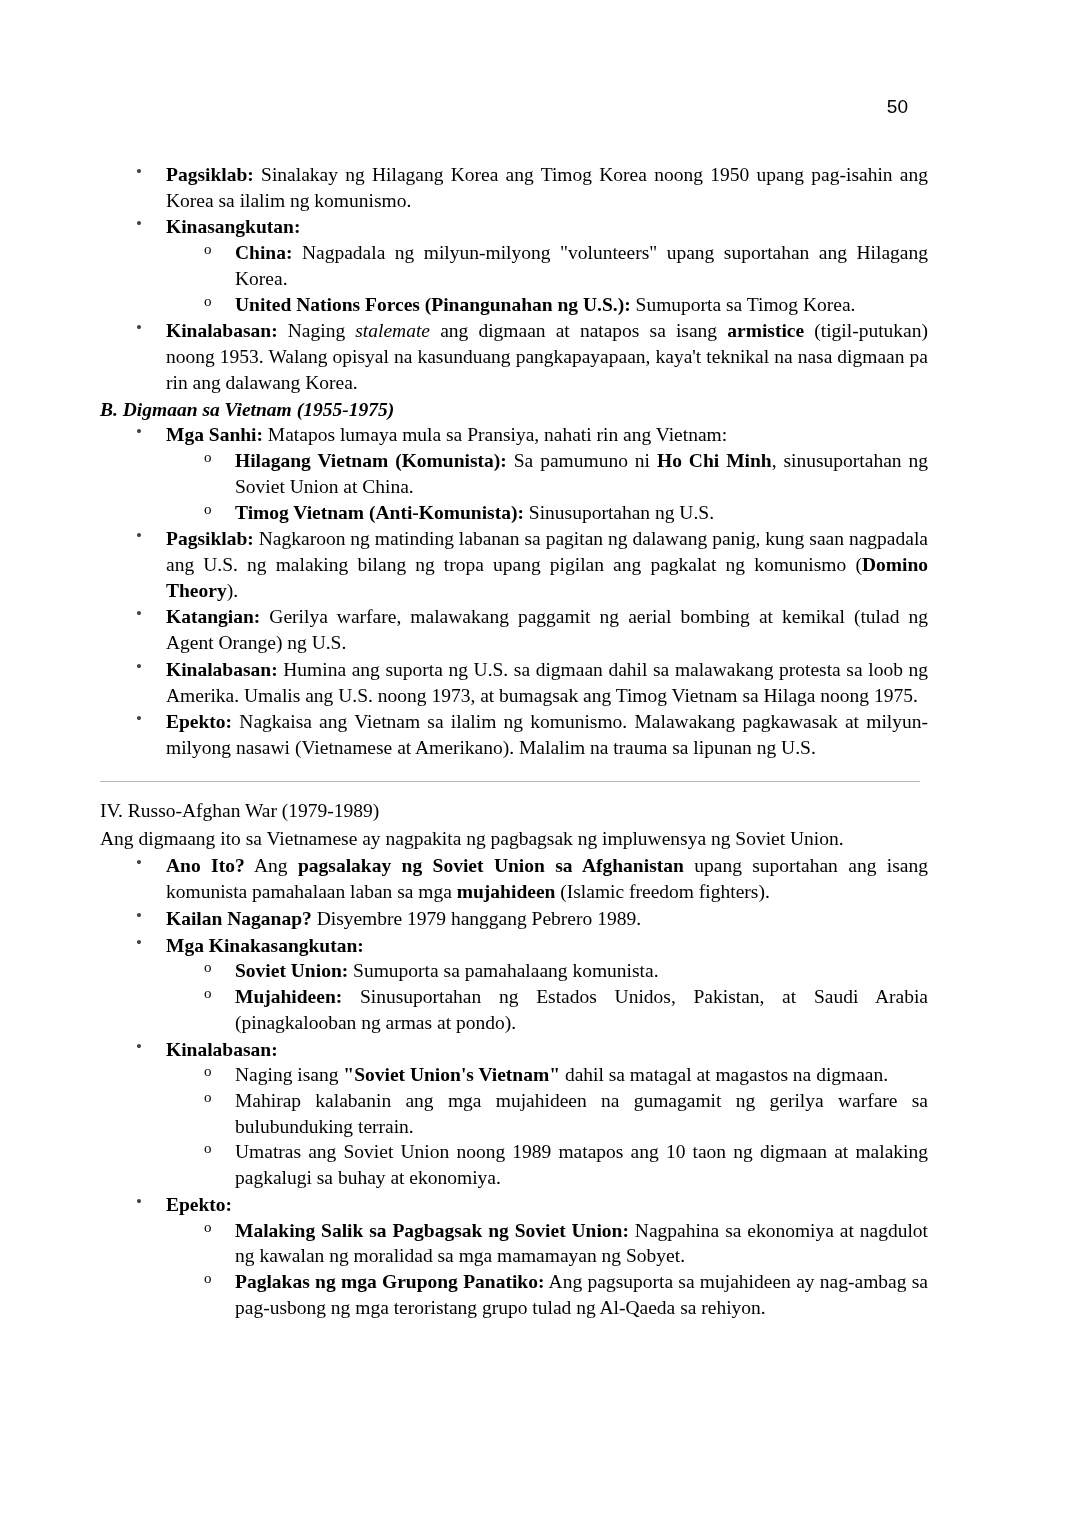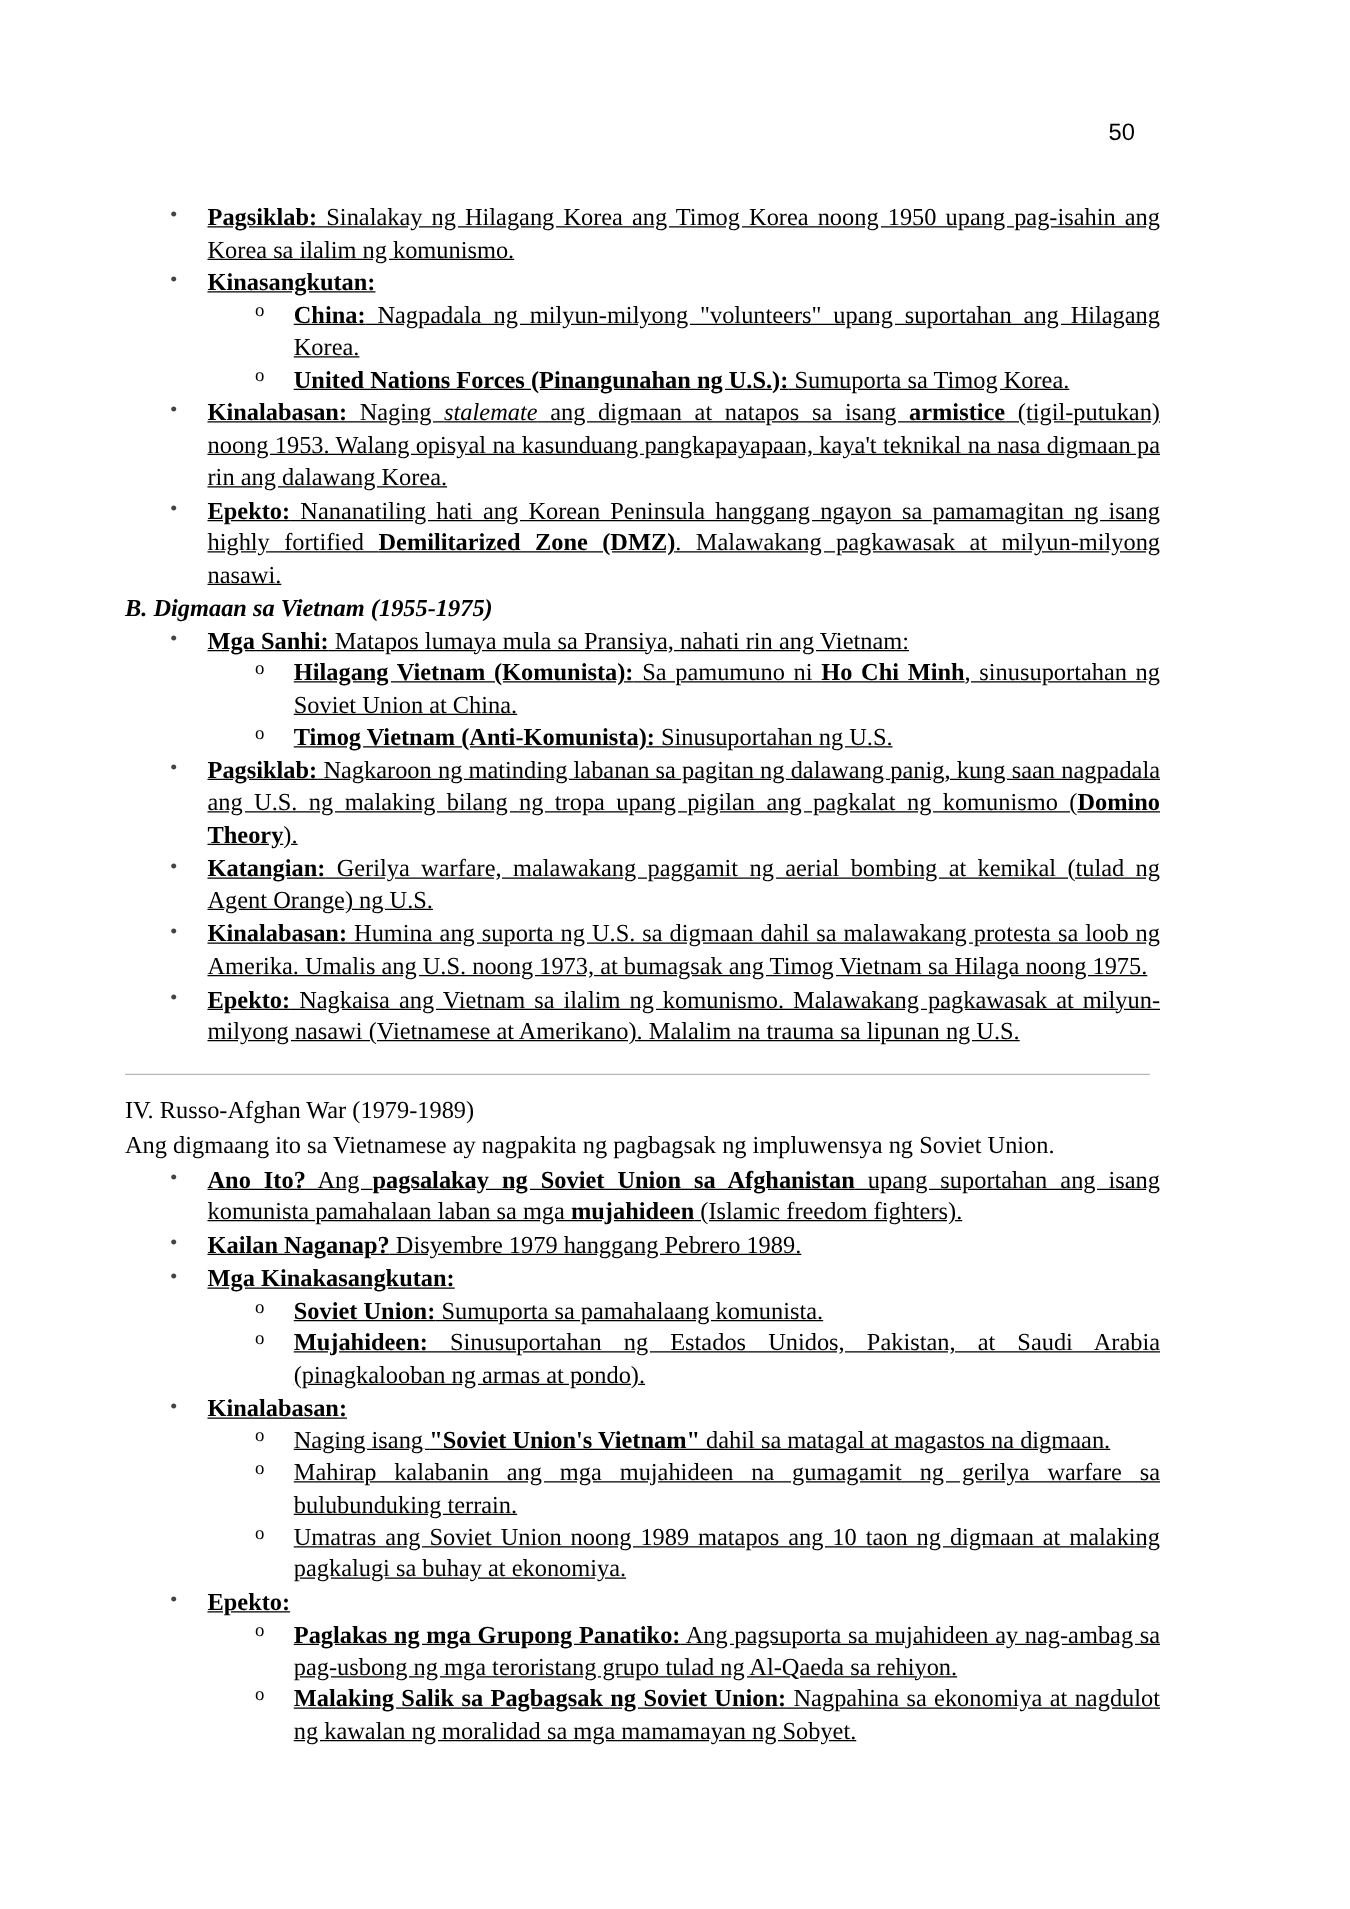--- a/index.html
+++ b/index.html
@@ -32,21 +32,20 @@
     margin: 0;
     padding: 0 0 0 34px;
   }
   ul.lvl1 > li {
     position: relative;
     font-size: 19.5px;
     line-height: 1.32;
     text-align: justify;
     margin: 0 0 1px 0;
     padding: 0 0 0 32px;
-    text-decoration: underline;
   }
   ul.lvl1 > li::before {
     content: "\2022";
     position: absolute;
     left: 2px;
     top: -1px;
     font-size: 17px;
     color: #444;
   }
   ul.lvl2 {
@@ -116,23 +115,20 @@
           <b>China:</b><span> Nagpadala ng milyun-milyong "volunteers" upang suportahan ang Hilagang Korea.</span>
         </li>
         <li>
           <b>United Nations Forces (Pinangunahan ng U.S.):</b><span> Sumuporta sa Timog Korea.</span>
         </li>
       </ul>
     </li>
     <li>
       <b>Kinalabasan:</b><span> Naging <i>stalemate</i> ang digmaan at natapos sa isang <b>armistice</b> (tigil-putukan) noong 1953. Walang opisyal na kasunduang pangkapayapaan, kaya't teknikal na nasa digmaan pa rin ang dalawang Korea.</span>
     </li>
-    <li>
-      <b>Epekto:</b><span> Nananatiling hati ang Korean Peninsula hanggang ngayon sa pamamagitan ng isang highly fortified <b>Demilitarized Zone (DMZ)</b>. Malawakang pagkawasak at milyun-milyong nasawi.</span>
-    </li>
   </ul>
 
   <div class="section-head">B. Digmaan sa Vietnam (1955-1975)</div>
   <ul class="lvl1">
     <li>
       <b>Mga Sanhi:</b><span> Matapos lumaya mula sa Pransiya, nahati rin ang Vietnam:</span>
       <ul class="lvl2">
         <li>
           <b>Hilagang Vietnam (Komunista):</b><span> Sa pamumuno ni <b>Ho Chi Minh</b>, sinusuportahan ng Soviet Union at China.</span>
         </li>
@@ -189,22 +185,22 @@
         </li>
         <li>
           <span>Umatras ang Soviet Union noong 1989 matapos ang 10 taon ng digmaan at malaking pagkalugi sa buhay at ekonomiya.</span>
         </li>
       </ul>
     </li>
     <li>
       <b>Epekto:</b><span></span>
       <ul class="lvl2">
         <li>
+          <b>Malaking Salik sa Pagbagsak ng Soviet Union:</b><span> Nagpahina sa ekonomiya at nagdulot ng kawalan ng moralidad sa mga mamamayan ng Sobyet.</span>
+        </li>
+        <li>
           <b>Paglakas ng mga Grupong Panatiko:</b><span> Ang pagsuporta sa mujahideen ay nag-ambag sa pag-usbong ng mga teroristang grupo tulad ng Al-Qaeda sa rehiyon.</span>
         </li>
-        <li>
-          <b>Malaking Salik sa Pagbagsak ng Soviet Union:</b><span> Nagpahina sa ekonomiya at nagdulot ng kawalan ng moralidad sa mga mamamayan ng Sobyet.</span>
-        </li>
       </ul>
     </li>
   </ul>
 
 </div>
 
 </body></html>

